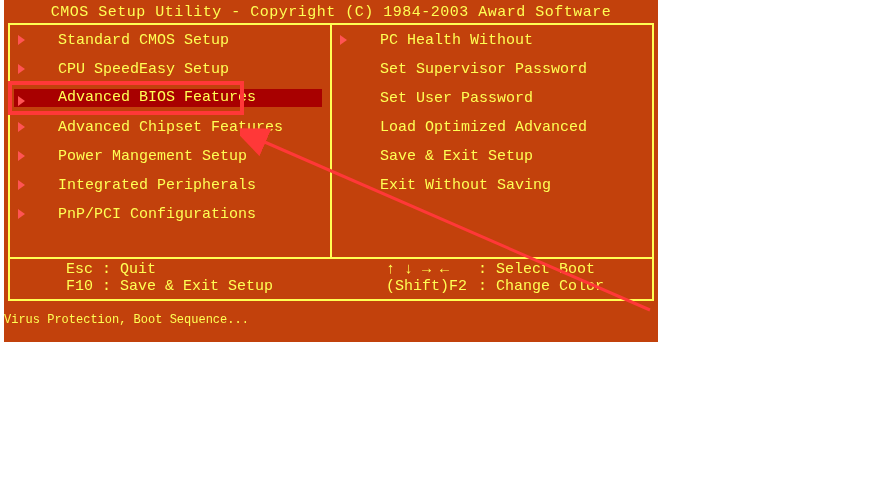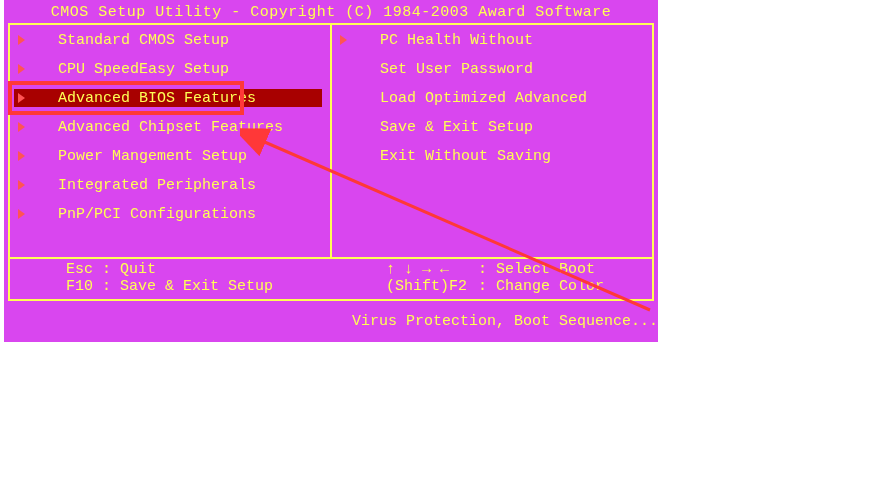--- a/index.html
+++ b/index.html
@@ -13,21 +13,21 @@
       width: 889px;
       height: 500px;
       position: relative;
     }
     .bios-container {
       position: absolute;
       left: 4px;
       top: 0;
       width: 654px;
       height: 342px;
-      background: #d946ef;
+      background: #c2410c;
       color: #ffff54;
       font-size: 15px;
     }
     .title-bar {
       text-align: center;
       padding: 4px 0 2px 0;
       font-size: 15px;
       letter-spacing: 0.5px;
     }
     .main-frame {
@@ -100,23 +100,23 @@
       width: 320px;
       margin-left: 46px;
     }
     .help-mid {
       width: 92px;
     }
     .help-right {
       flex: 1;
     }
     .status-line {
-      text-align: right;
-      padding: 12px 0 6px 8px;
-      font-size: 15px;
+      text-align: left;
+      padding: 12px 0 6px 0;
+      font-size: 12px;
     }
     .arrow-annotation {
       position: absolute;
       left: 240px;
       top: 122px;
       width: 430px;
       height: 200px;
       pointer-events: none;
     }
   </style>
@@ -132,21 +132,21 @@
       <div class="menu-item">
         <span class="triangle"></span>
         <span class="menu-text">Standard CMOS Setup</span>
       </div>
 
       <div class="menu-item">
         <span class="triangle"></span>
         <span class="menu-text">CPU SpeedEasy Setup</span>
       </div>
 
-      <div class="menu-item highlighted" style="position:relative;">
+      <div class="menu-item highlighted" style="position:relative;align-items:flex-end;">
         <span class="triangle"></span>
         <span class="menu-text">Advanced BIOS Features</span>
         <span class="highlight-box"></span>
       </div>
 
       <div class="menu-item">
         <span class="triangle"></span>
         <span class="menu-text">Advanced Chipset Features</span>
       </div>
 
@@ -167,20 +167,24 @@
 
     </div>
 
     <div class="column column-right">
 
       <div class="menu-item">
         <span class="triangle"></span>
         <span class="menu-text">PC Health Without</span>
       </div>
 
+      <div class="menu-item">
+        <span class="triangle-spacer"></span>
+        <span class="menu-text">Set Supervisor Password</span>
+      </div>
 
       <div class="menu-item">
         <span class="triangle-spacer"></span>
         <span class="menu-text">Set User Password</span>
       </div>
 
       <div class="menu-item">
         <span class="triangle-spacer"></span>
         <span class="menu-text">Load Optimized Advanced</span>
       </div>

